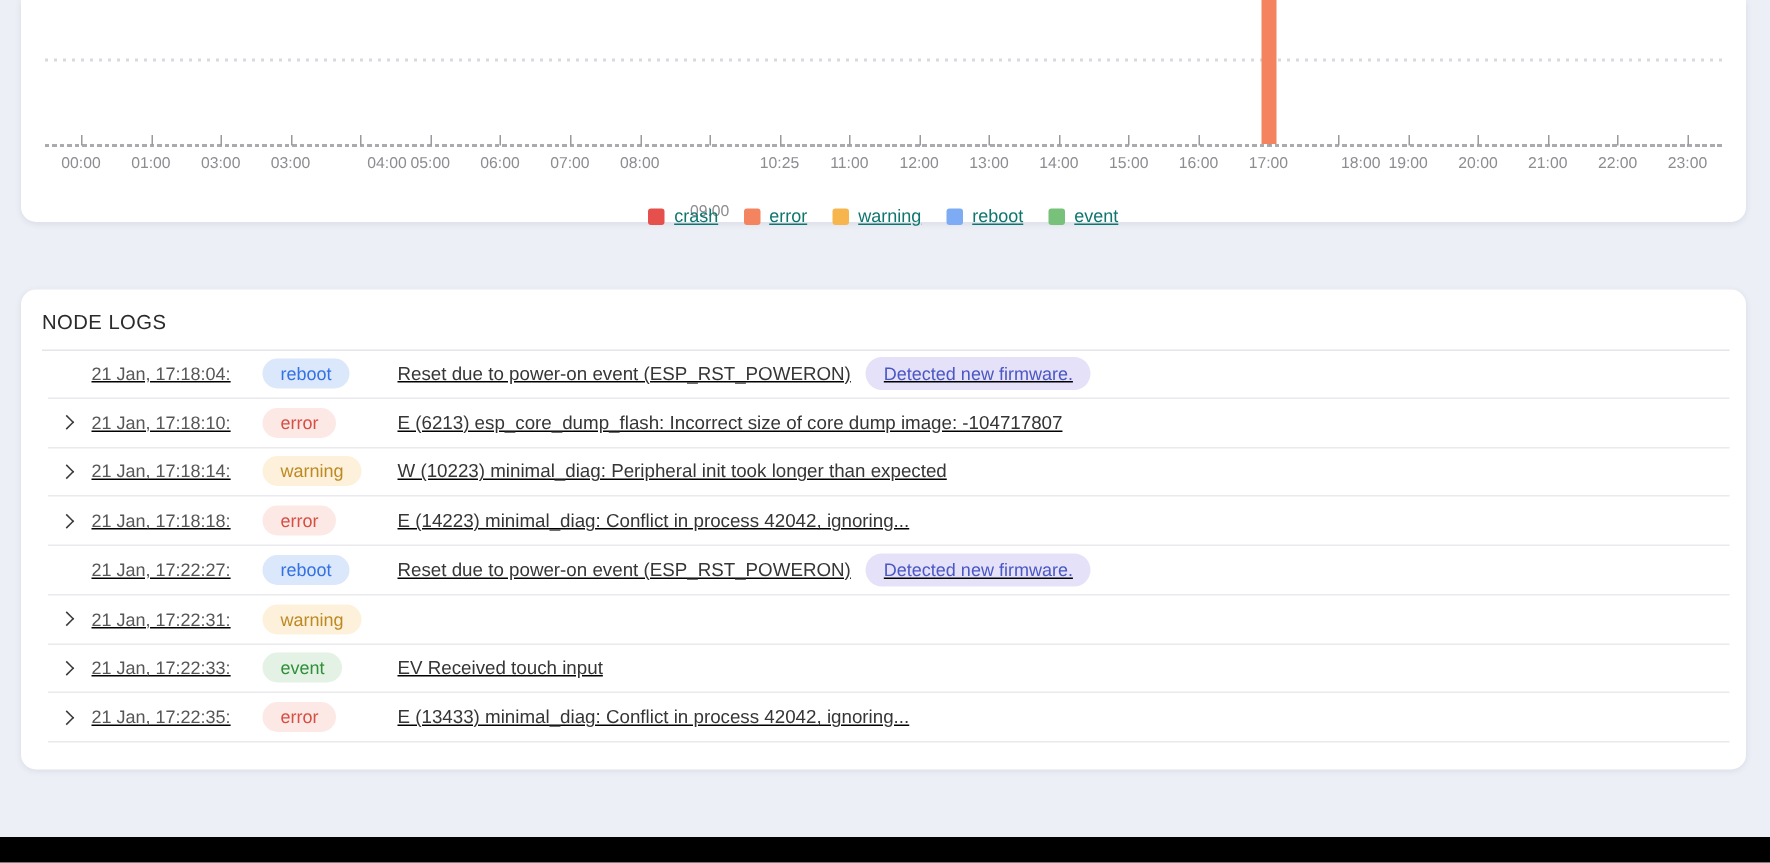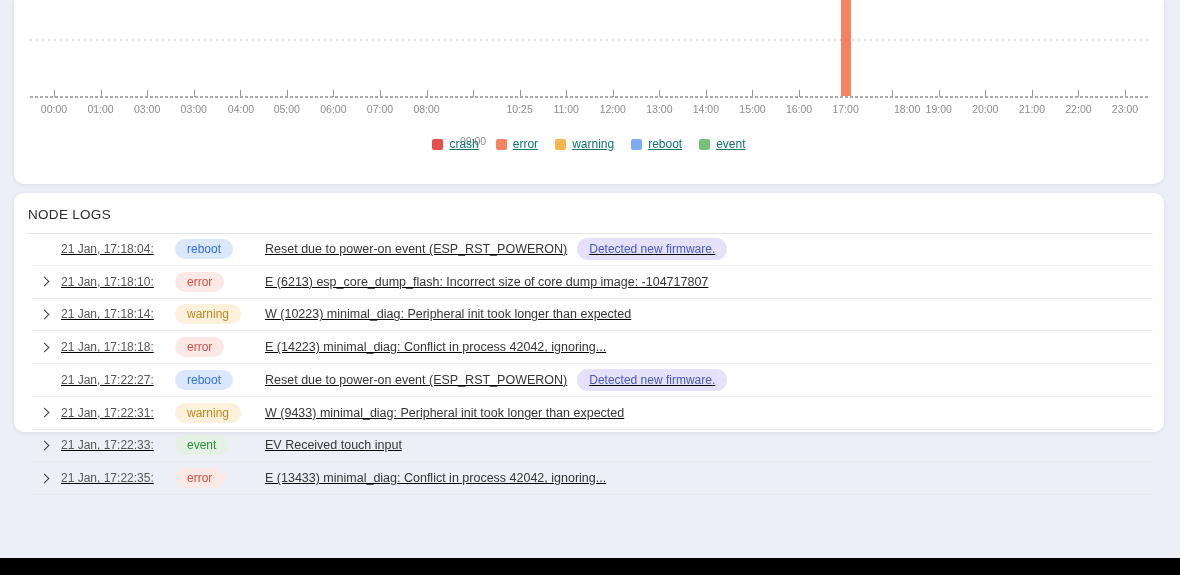--- a/index.html
+++ b/index.html
@@ -10,21 +10,21 @@
     font-family:"Liberation Sans", sans-serif;
     overflow:hidden;
   }
   .card {
     position:absolute;
     background:#ffffff;
     box-shadow:0 1px 4px rgba(45,55,95,0.10);
   }
 
   
-  #chart-card { left:14px; top:0; width:1150px; height:184px; border-radius:0 0 10px 10px; }
+  #chart-card { left:14px; top:0; width:1150px; height:148px; border-radius:0 0 10px 10px; }
   #plot { position:absolute; left:0; top:0; right:0; height:115px; }
   .gridline {
     position:absolute; left:16px; right:16px; top:39px; height:2px;
     background-image:repeating-linear-gradient(90deg,#d9d9df 0 2px,transparent 2px 6px);
   }
   .axis-line {
     position:absolute; left:16px; right:16px; top:96px; height:2px;
     background-image:repeating-linear-gradient(90deg,#ababaf 0 3px,transparent 3px 5px);
   }
   .tick { position:absolute; top:90px; width:1px; height:7px; background:#9a9a9e; }
@@ -36,21 +36,21 @@
 
   #legend {
     position:absolute; left:0; right:0; top:137px;
     display:flex; justify-content:center; align-items:center; gap:17px;
   }
   .legend-item { display:flex; align-items:center; gap:6px; cursor:pointer; }
   .legend-swatch { width:11px; height:11px; border-radius:2px; }
   .legend-label { font-size:12px; color:#0f766e;text-decoration:underline; }
 
   
-  #logs-card { left:14px; top:193px; width:1150px; height:239px; border-radius:10px; }
+  #logs-card { left:14px; top:193px; width:1150px; height:320px; border-radius:10px; }
   #logs-title {
     position:absolute; left:14px; top:14px;
     font-size:13.5px; font-weight:500; color:#2b2b2b; letter-spacing:0.3px;
   }
   #title-divider { position:absolute; left:14px; right:11px; top:40px; height:1px; background:#e4e4e9; }
   #log-rows { position:absolute; left:4px; right:0; top:40px;text-decoration:underline; }
   .log-row {
     height:32.75px; margin:0 11px 0 14px;
     display:flex; align-items:center;
     border-bottom:1px solid #eaeaee;
@@ -87,21 +87,21 @@
 
   <div class="tick" style="left: 40px;"></div>
       <div class="tick-label" style="left: 40px;">00:00</div>
       <div class="tick" style="left: 86.565px;"></div>
       <div class="tick-label" style="left: 86.565px;">01:00</div>
       <div class="tick" style="left: 133.13px;"></div>
       <div class="tick-label" style="left: 133.13px;">03:00</div>
       <div class="tick" style="left: 179.695px;"></div>
       <div class="tick-label" style="left: 179.695px;">03:00</div>
       <div class="tick" style="left: 226.26px;"></div>
-      <div class="tick-label" style="left: 227px;">04:00</div>
+      <div class="tick-label" style="left: 244px;">04:00</div>
       <div class="tick" style="left: 272.825px;"></div>
       <div class="tick-label" style="left: 272.825px;">05:00</div>
       <div class="tick" style="left: 319.39px;"></div>
       <div class="tick-label" style="left: 319.39px;">06:00</div>
       <div class="tick" style="left: 365.955px;"></div>
       <div class="tick-label" style="left: 365.955px;">07:00</div>
       <div class="tick" style="left: 412.52px;"></div>
       <div class="tick-label" style="left: 412.52px;">08:00</div>
       <div class="tick" style="left: 459.085px;"></div>
       <div class="tick-label" style="left: 459.085px; margin-top: 32px;">09:00</div>
@@ -211,23 +211,20 @@
           <span class="msg">Reset due to power-on event (ESP_RST_POWERON)</span>
           <span class="extra-pill" style="background: rgb(228, 225, 248); color: rgb(74, 87, 196);">Detected new firmware.</span>
         </div>
       </div>
       <div class="log-row">
         <div class="chevron-box">
           <span class="chevron"></span>
         </div>
         <div class="ts">21 Jan, 17:22:31:</div>
         <div class="badge-box"><span class="badge" style="background: rgb(253, 241, 220); color: rgb(189, 138, 34);">warning</span></div>
-        <div class="msg-box">
-          <span class="msg">W (9433) minimal_diag: Peripheral init took longer than expected</span>
-        </div>
       </div>
       <div class="log-row">
         <div class="chevron-box">
           <span class="chevron"></span>
         </div>
         <div class="ts">21 Jan, 17:22:33:</div>
         <div class="badge-box"><span class="badge" style="background: rgb(227, 242, 228); color: rgb(47, 143, 58);">event</span></div>
         <div class="msg-box">
           <span class="msg">EV Received touch input</span>
         </div>

